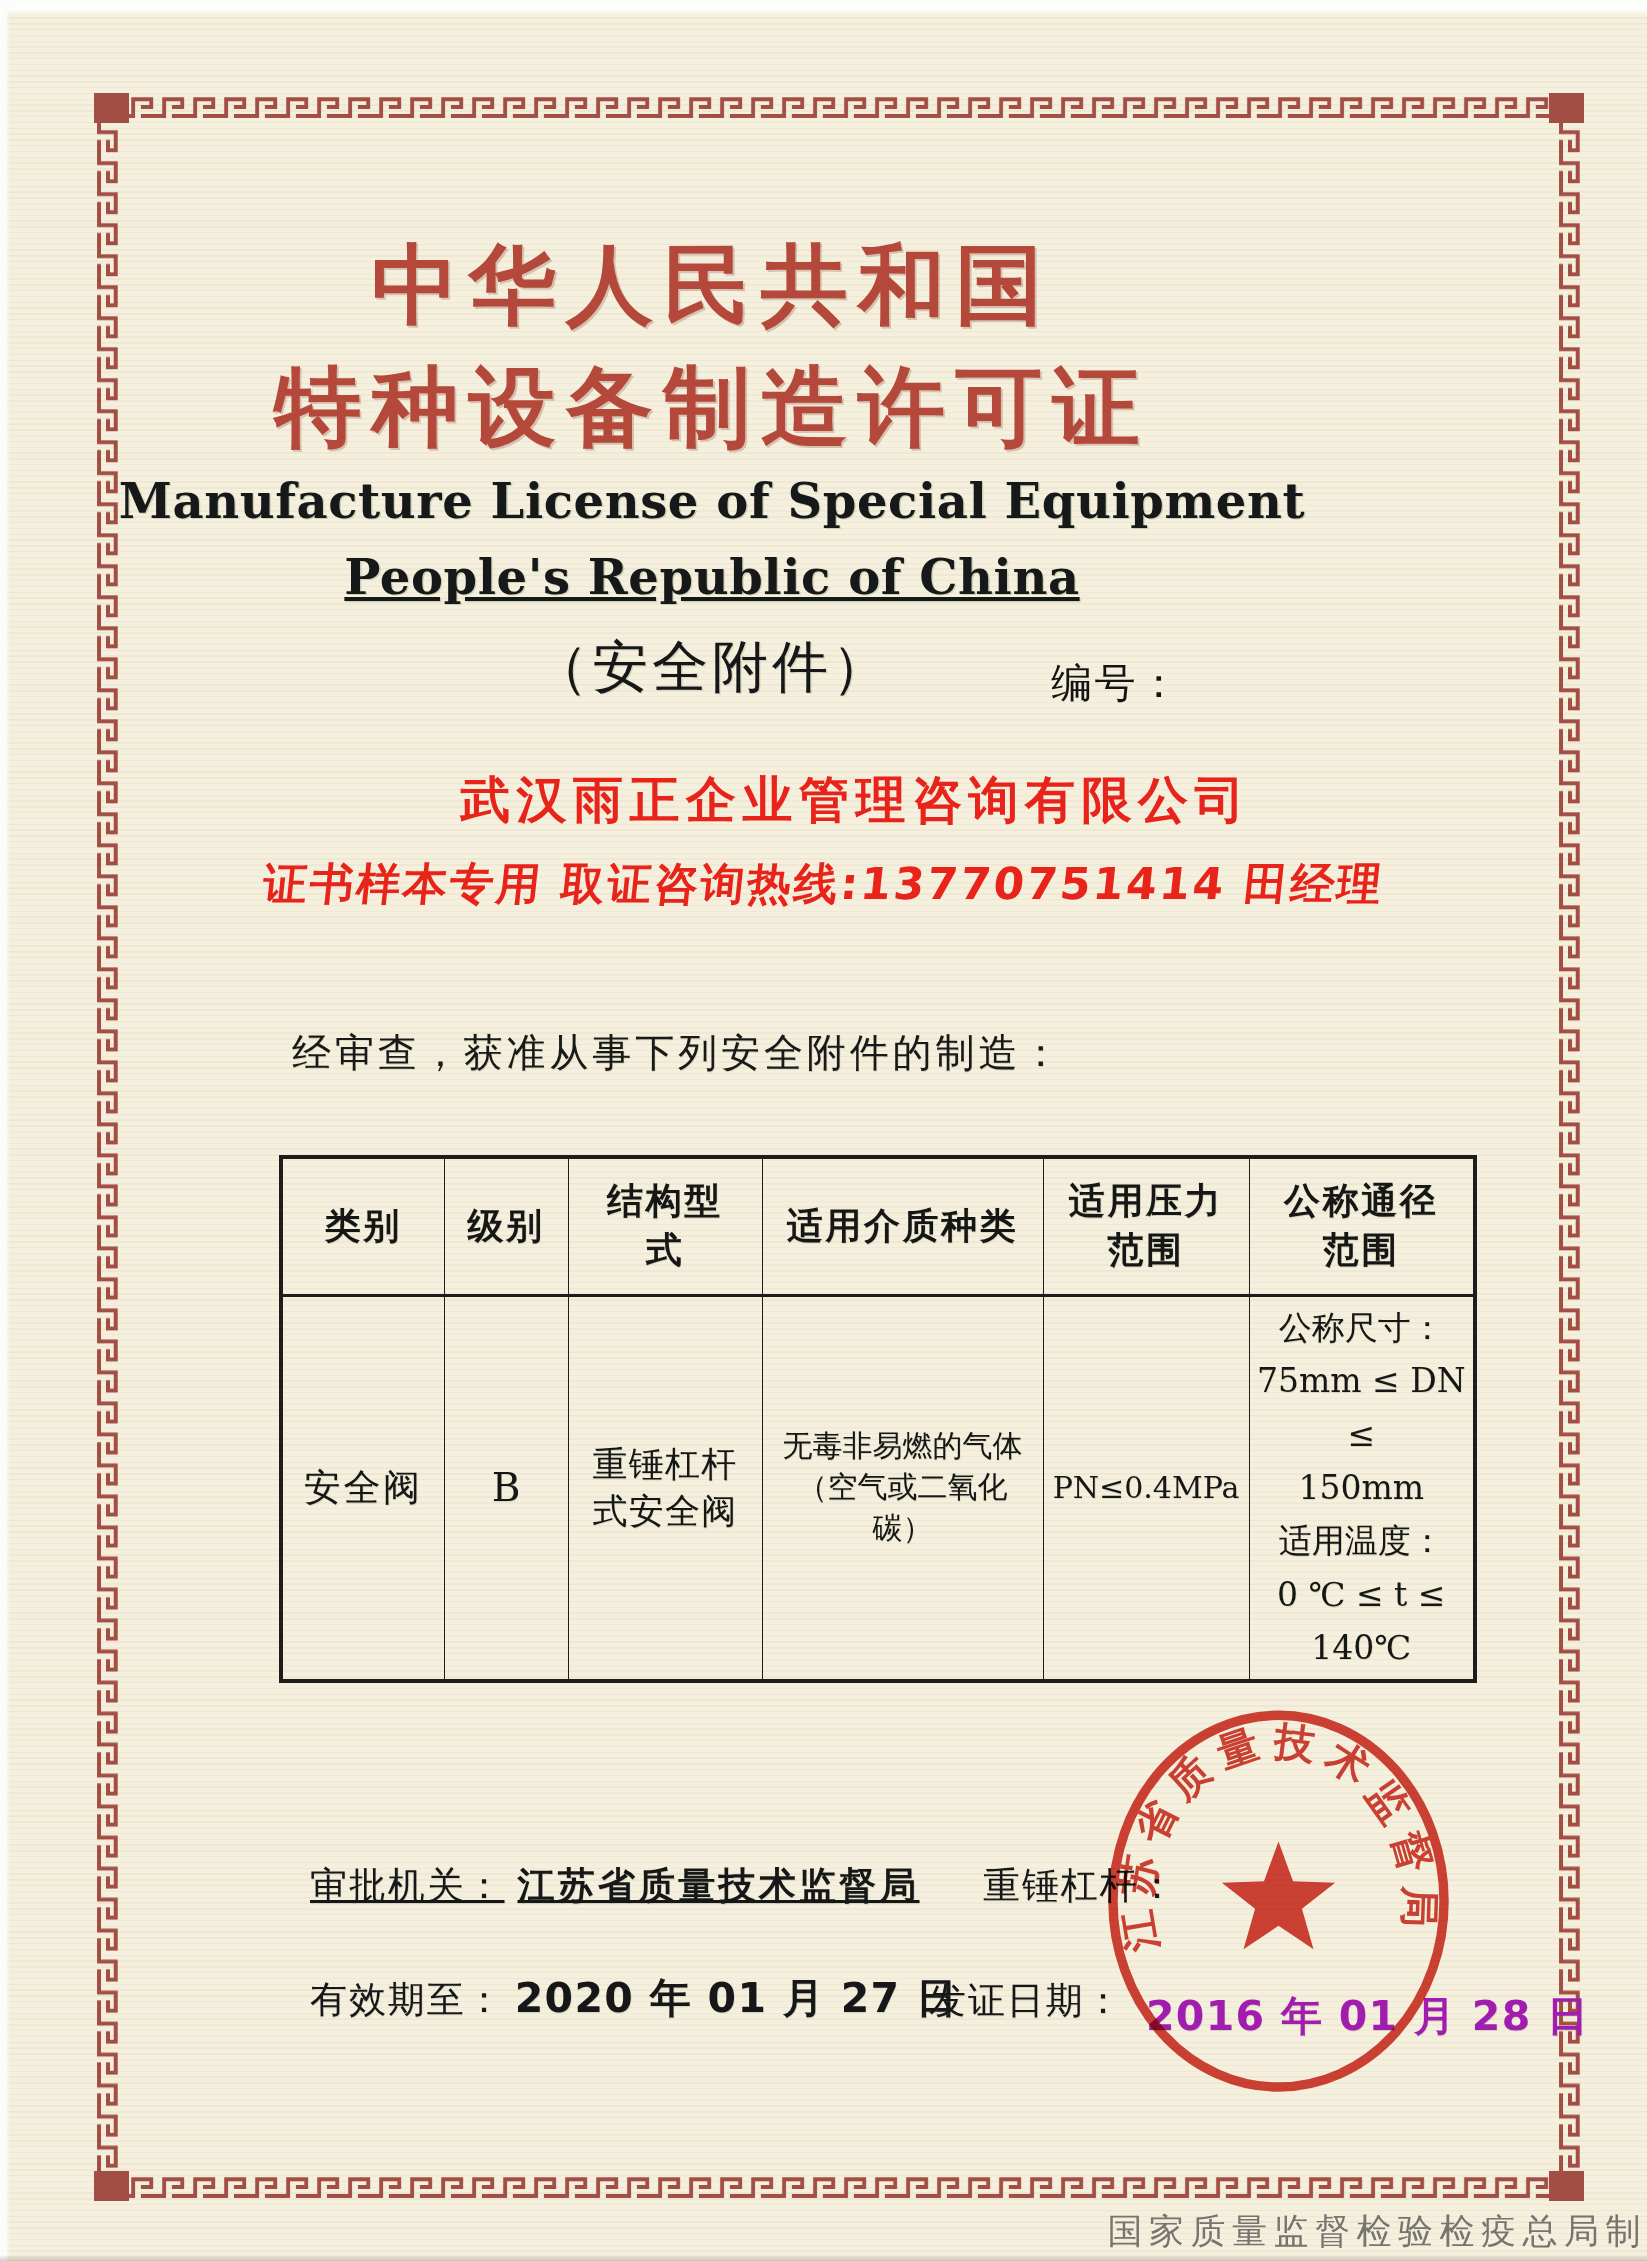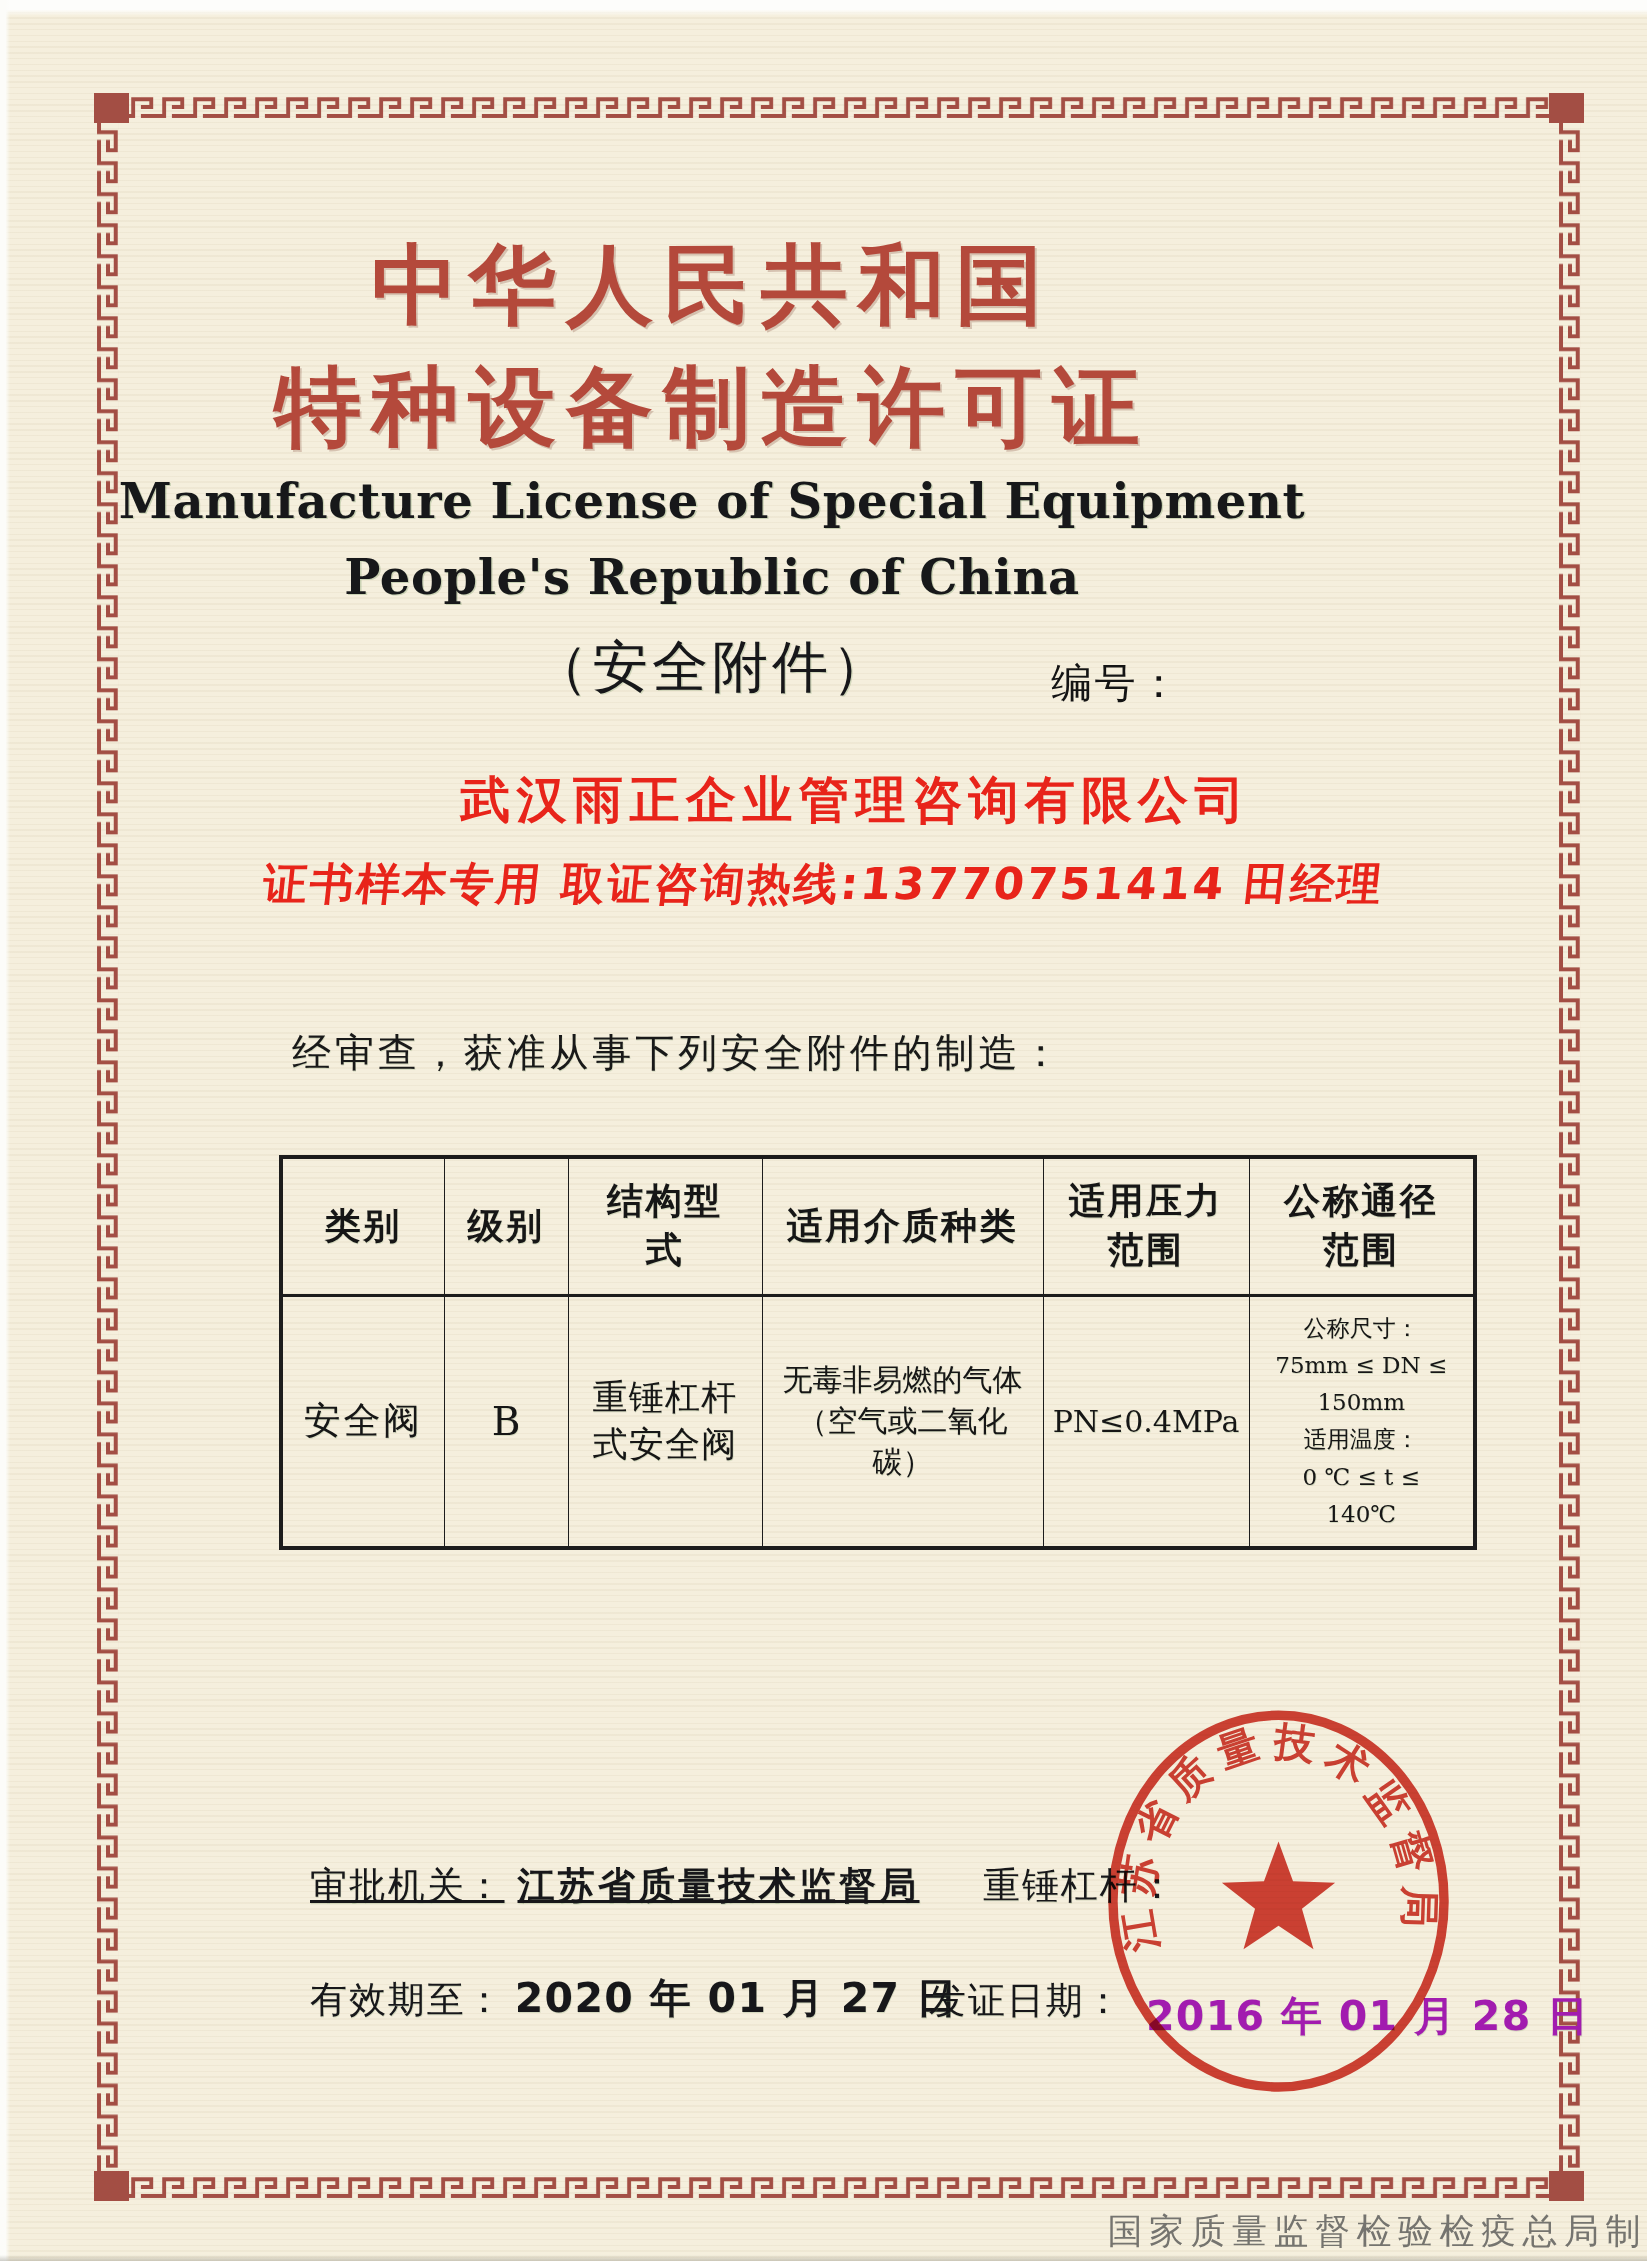--- a/index.html
+++ b/index.html
@@ -41,21 +41,21 @@
 
   .title-cn{
     font-size:87px;font-weight:bold;color:#b4493b;letter-spacing:10.3px;
     text-shadow:1.9px 1.9px 0 rgba(122,62,48,0.25);white-space:nowrap;
   }
   .t1{top:227px;} .t2{top:349px;}
   .title-en{
     font-size:48px;font-weight:bold;color:#17181a;letter-spacing:0.6px;white-space:nowrap;
     text-shadow:1.3px 1.3px 0 rgba(106,146,90,0.30);
   }
-  .e1{top:473px;} .e2{top:549px;}
+  .e1{top:473px;} .e2{top:549px;text-decoration:underline;}
   .cat-note{top:630px;font-size:56px;color:#17171a;letter-spacing:3.9px;
     text-shadow:1.3px 1.3px 0 rgba(106,146,90,0.25);}
   .serial{left:1051px;top:656px;font-size:41px;color:#141414;letter-spacing:2.6px;}
 
   .wm{left:0;width:1647px;text-align:center;color:#e8241a;z-index:5;
       font-family:"DejaVu Sans","Liberation Sans",sans-serif;font-weight:bold;}
   .wm1{top:767px;font-size:50px;letter-spacing:6.5px;padding-left:32px;}
   .wm2{top:855px;font-size:44px;letter-spacing:2.6px;transform:skewX(-6deg);}
 
   .intro{left:292px;top:1026px;font-size:39px;letter-spacing:3.9px;color:#191919;
@@ -73,21 +73,21 @@
     text-shadow:0.6px 1.3px 0 rgba(106,146,90,0.22);
   }
   table.lic thead th{height:127px;font-size:36px;font-weight:600;letter-spacing:2.6px;
     border-bottom:3.9px solid #1d1d1d;}
   .pre{white-space:pre-line;}
   td.c-cat{font-size:37px;letter-spacing:2.6px;}
   td.c-lvl{font-size:39px;font-family:"DejaVu Serif","Liberation Serif",serif;}
   td.c-str{font-size:35px;letter-spacing:1.3px;}
   td.c-med{font-size:30px;}
   td.c-prs{font-size:30px;text-align:left;padding-left:3.9px;}
-  td.c-dia{font-size:23px;text-align:left;padding-left:10.3px;line-height:1.62;}
+  td.c-dia{font-size:33px;text-align:left;padding-left:10.3px;line-height:1.62;}
 
   .signoff{font-size:37px;color:#17171a;letter-spacing:1.9px;white-space:nowrap;
     text-shadow:0.6px 1.3px 0 rgba(106,146,90,0.22);}
   .approval{left:310px;top:1861px;text-decoration:underline;}
   .approval .val{margin-left:13px;font-weight:600;letter-spacing:3.2px;}
   .issuer{left:983px;top:1861px;}
   .valid{left:310px;top:1971px;}
   .date-val{margin-left:10.3px;font-weight:bold;font-size:41px;
     font-family:"DejaVu Sans","Liberation Sans",sans-serif;letter-spacing:1.3px;}
   .issue-label{left:929px;top:1976px;}

